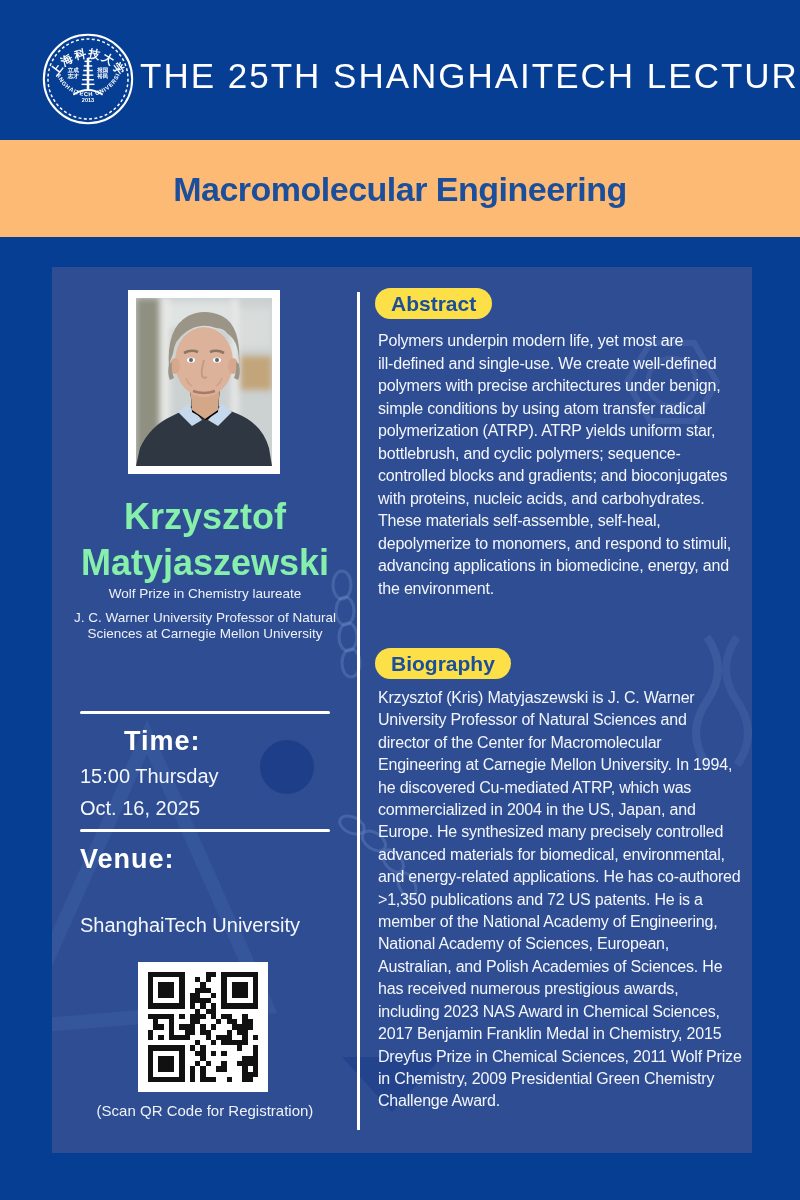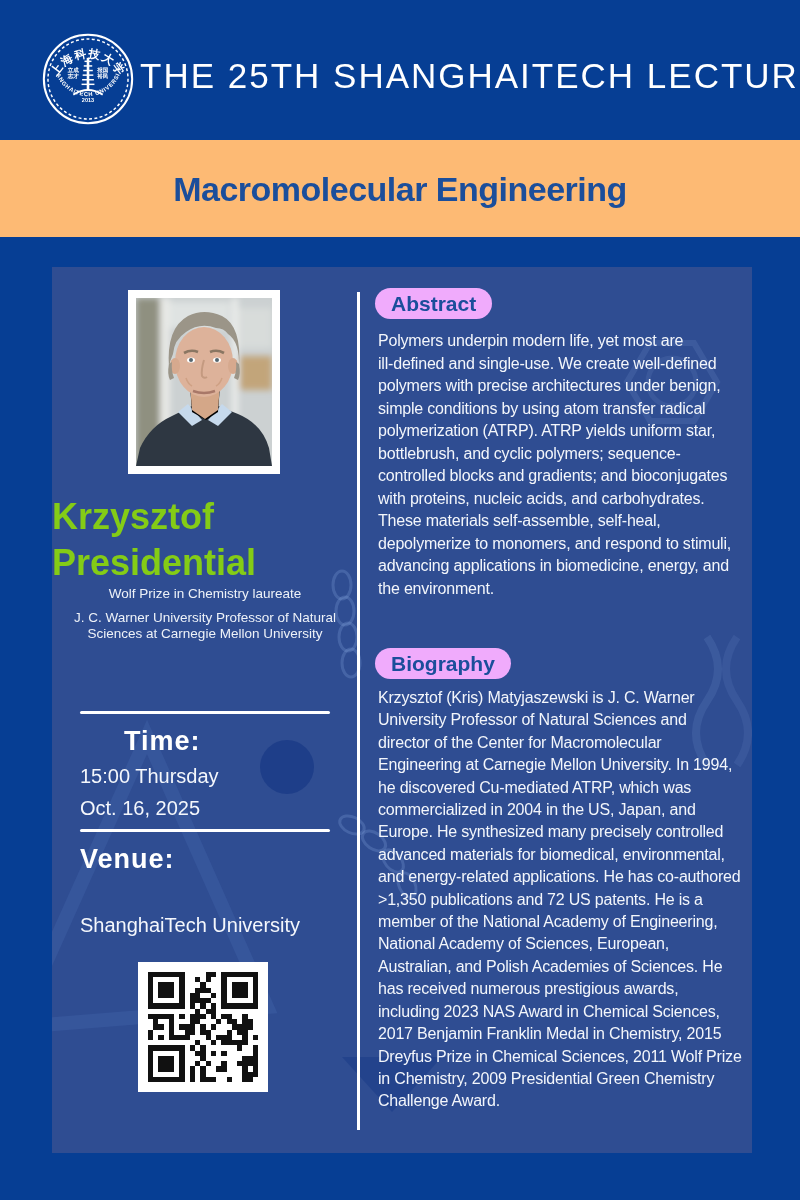--- a/index.html
+++ b/index.html
@@ -34,22 +34,22 @@
   }
   .decor { position:absolute; inset:0; z-index:0; pointer-events:none; }
   .panel > .content { position:absolute; inset:0; z-index:1; }
 
   
   .photo-frame {
     position:absolute; left:76px; top:23px; width:152px; height:184px;
     background:#ffffff; padding:8px;
   }
   .speaker-name {
-    position:absolute; left:0; top:227px; width:306px; text-align:left;
-    color:#84cc16; font-size:36px; font-weight:bold; line-height:46px;
+    position:absolute; left:0; top:227px; width:306px; text-align:center;
+    color:#86efac; font-size:36px; font-weight:bold; line-height:46px;
   }
   .credentials {
     position:absolute; left:10px; top:319px; width:286px; text-align:center;
     color:#eef2f8; font-size:13.5px; line-height:16.5px;
   }
   .credential { white-space:pre-line; margin-bottom:7px; }
   .hr {
     position:absolute; left:28px; width:250px; height:3px; background:#ffffff;
     border-radius:2px;
   }
@@ -76,21 +76,21 @@
   .qr-caption {
     position:absolute; left:0; top:835px; width:306px; text-align:center;
     color:#eef2f8; font-size:15px;
   }
   .divider {
     position:absolute; left:305px; top:25px; width:3px; height:838px;
     background:#ffffff;
   }
   
   .pill {
-    position:absolute; left:323px; height:31px; background:#f0abfc;
+    position:absolute; left:323px; height:31px; background:#fde047;
     border-radius:16px; display:inline-flex; align-items:center;
     padding:7px 16px; color:#1b4e9b; font-size:21px; font-weight:bold;
   }
   .abstract-pill { top:21px; }
   .biography-pill { top:381px; }
   .body-text {
     position:absolute; left:326px; width:376px; color:#f3f6fb;
     font-size:16px; letter-spacing:-0.2px; white-space:pre-line;
   }
   .abstract-text { top:63px; line-height:22.5px; }
@@ -216,21 +216,21 @@
 
             <path d="M57,93 q 11,4 22,0" stroke="#a87868" stroke-width="2.4" fill="none"></path>
             <path d="M50,80 q 2,6 6,8" stroke="#cfa184" stroke-width="1.5" fill="none"></path>
             <path d="M86,80 q -2,6 -6,8" stroke="#cfa184" stroke-width="1.5" fill="none"></path>
           </g>
         </svg>
       </div>
 
       <div class="speaker-name">
         <div>Krzysztof</div>
-        <div>Presidential</div>
+        <div>Matyjaszewski</div>
       </div>
 
       <div class="credentials">
         <div class="credential">Wolf Prize in Chemistry laureate</div>
         <div class="credential">J. C. Warner University Professor of Natural
 Sciences at Carnegie Mellon University</div>
       </div>
 
       <div class="hr hr1"></div>
       <div class="block-label time-label">Time:</div>
@@ -458,20 +458,21 @@
             <rect x="6" y="20" width="1" height="1" fill="#111111"></rect>
             <rect x="8" y="20" width="1" height="1" fill="#111111"></rect>
             <rect x="10" y="20" width="1" height="1" fill="#111111"></rect>
             <rect x="11" y="20" width="1" height="1" fill="#111111"></rect>
             <rect x="12" y="20" width="1" height="1" fill="#111111"></rect>
             <rect x="15" y="20" width="1" height="1" fill="#111111"></rect>
             <rect x="18" y="20" width="1" height="1" fill="#111111"></rect>
             <rect x="19" y="20" width="1" height="1" fill="#111111"></rect>
           </svg>
       </div>
+      <div class="qr-caption">(Scan QR Code for Registration)</div>
 
       <div class="divider"></div>
 
       <div class="pill abstract-pill">
         <span>Abstract</span>
       </div>
       <div class="body-text abstract-text">Polymers underpin modern life, yet most are
 ill-defined and single-use. We create well-defined
 polymers with precise architectures under benign,
 simple conditions by using atom transfer radical

